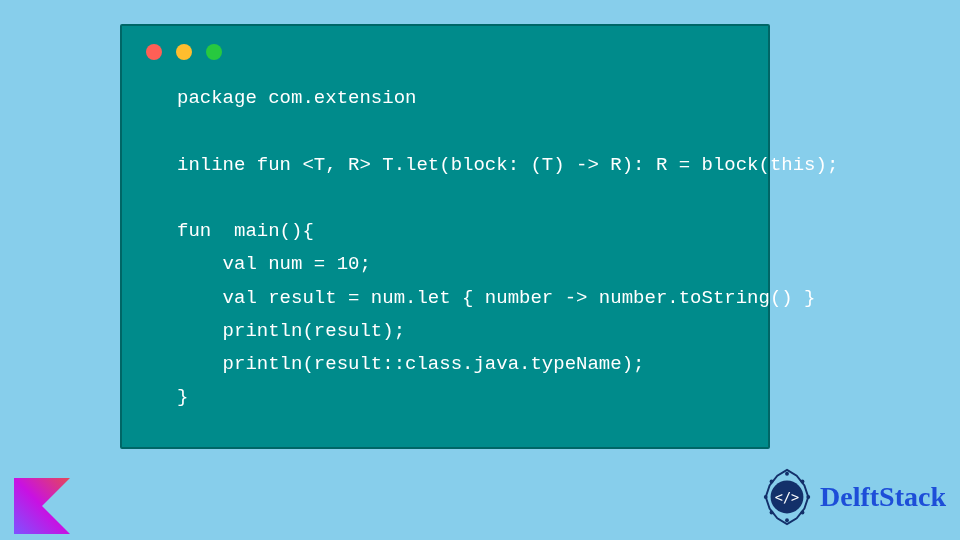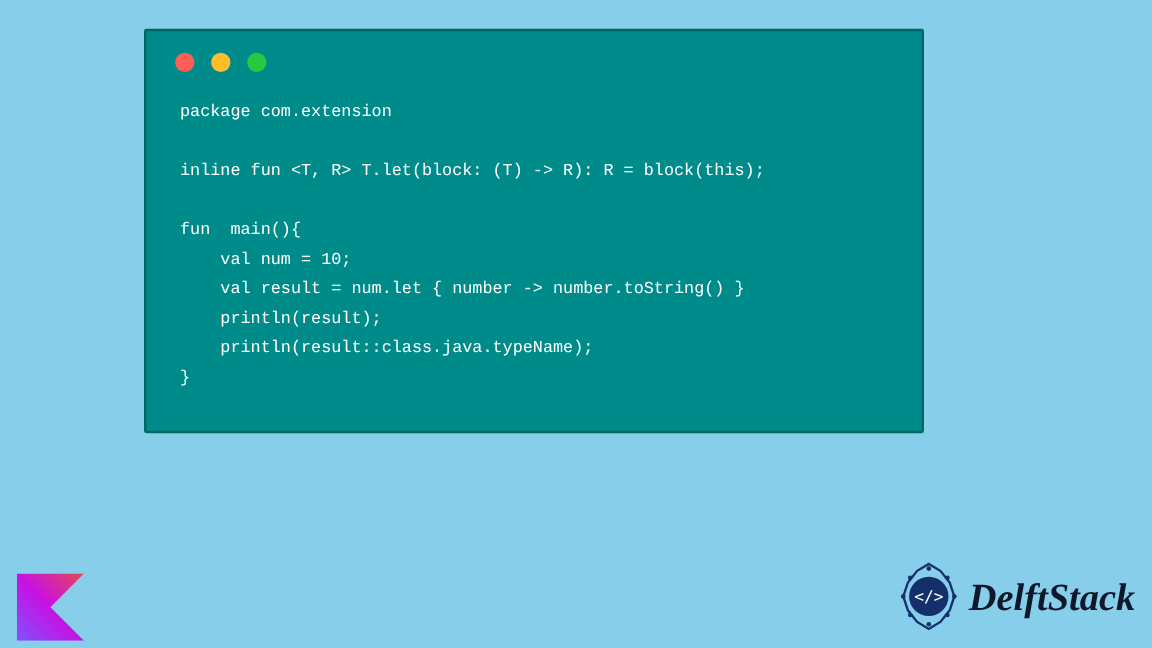--- a/index.html
+++ b/index.html
@@ -28,24 +28,25 @@
     width: 16px;
     height: 16px;
     border-radius: 50%;
   }
   .dot.red { background: #ff5f56; }
   .dot.yellow { background: #ffbd2e; }
   .dot.green { background: #27c93f; }
   .code {
     color: #ffffff;
     font-family: "SFMono-Regular", Consolas, "Liberation Mono", Menlo, monospace;
-    font-size: 14px;
+    font-size: 19px;
     line-height: 1.75;
     padding: 12px 24px 12px 28px;
     white-space: pre;
+    margin-left: 27px;
   }
   .kotlin-logo {
     position: absolute;
     left: 14px;
     bottom: 6px;
     width: 56px;
     height: 56px;
   }
   .delft {
     position: absolute;
@@ -53,24 +54,23 @@
     bottom: 14px;
     display: flex;
     align-items: center;
     gap: 4px;
   }
   .delft-logo {
     width: 58px;
     height: 58px;
   }
   .delft-text {
-    color: #0f172a;
+    color: #1d4ed8;
     font-weight: 600;
-    font-size: 32px;
-    font-style: italic;
+    font-size: 28px;
     font-family: Georgia, "Times New Roman", serif;
   }
 </style>
 </head>
 <body>
 
 <div class="code-window">
   <div class="titlebar">
     <span class="dot red"></span>
     <span class="dot yellow"></span>

